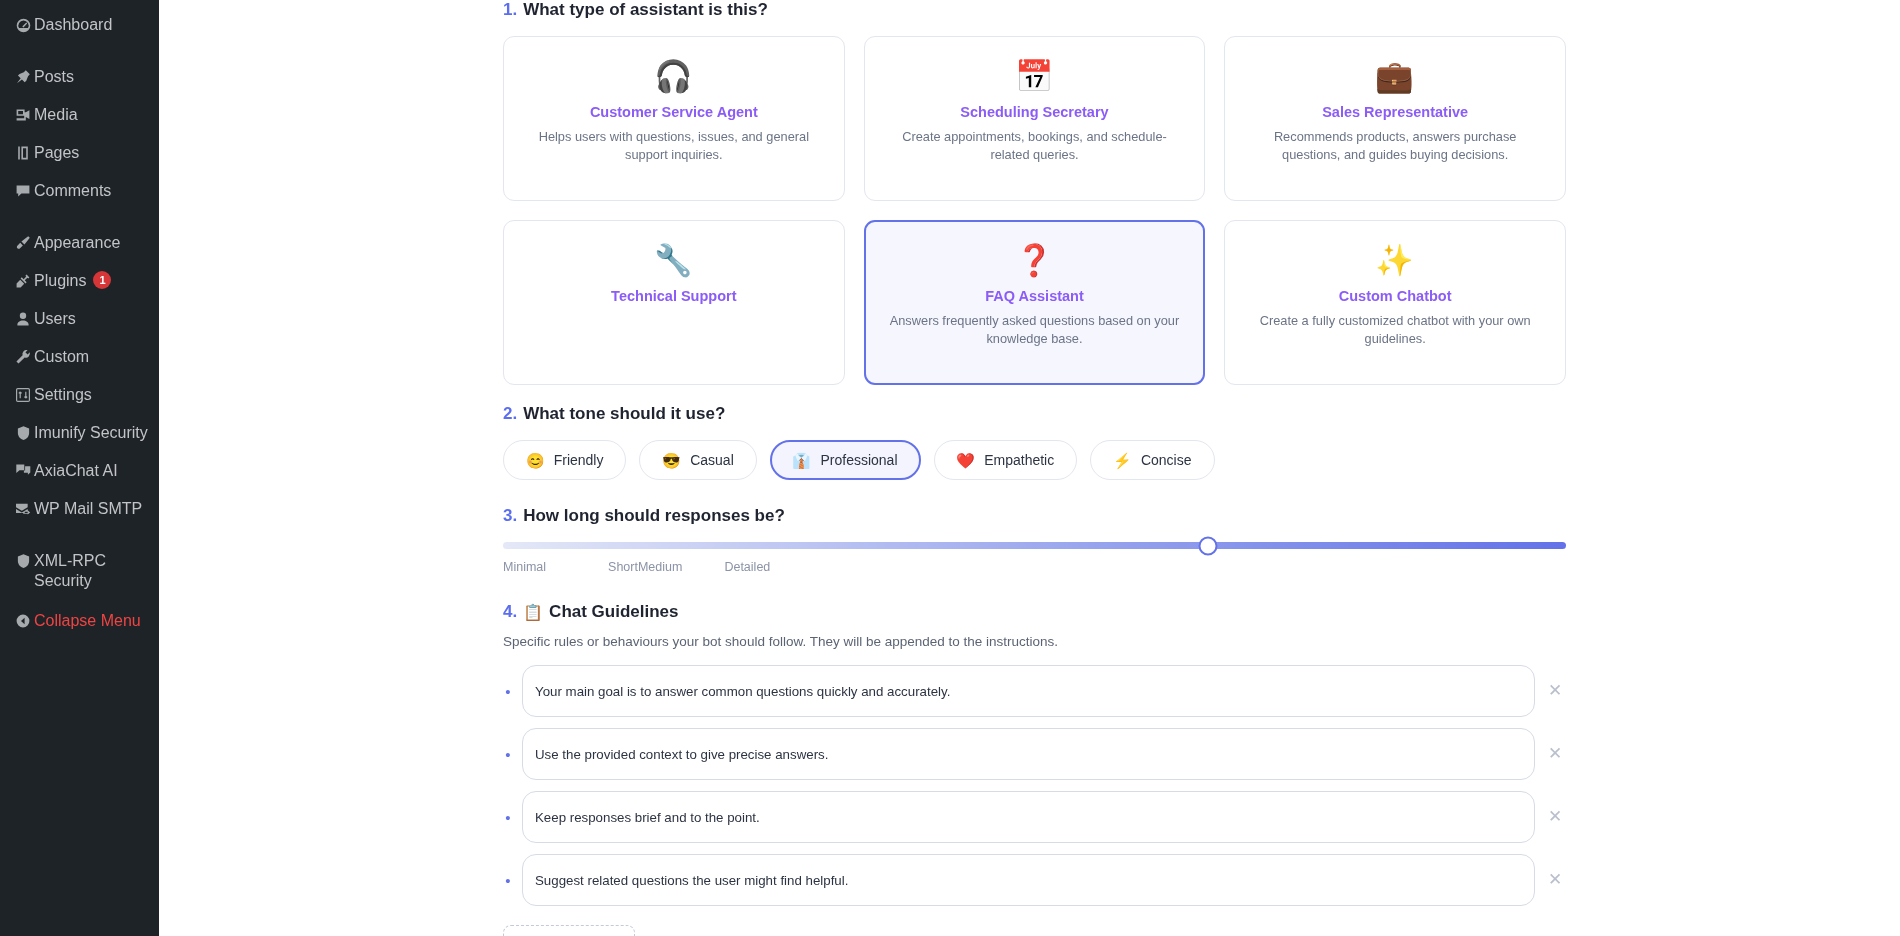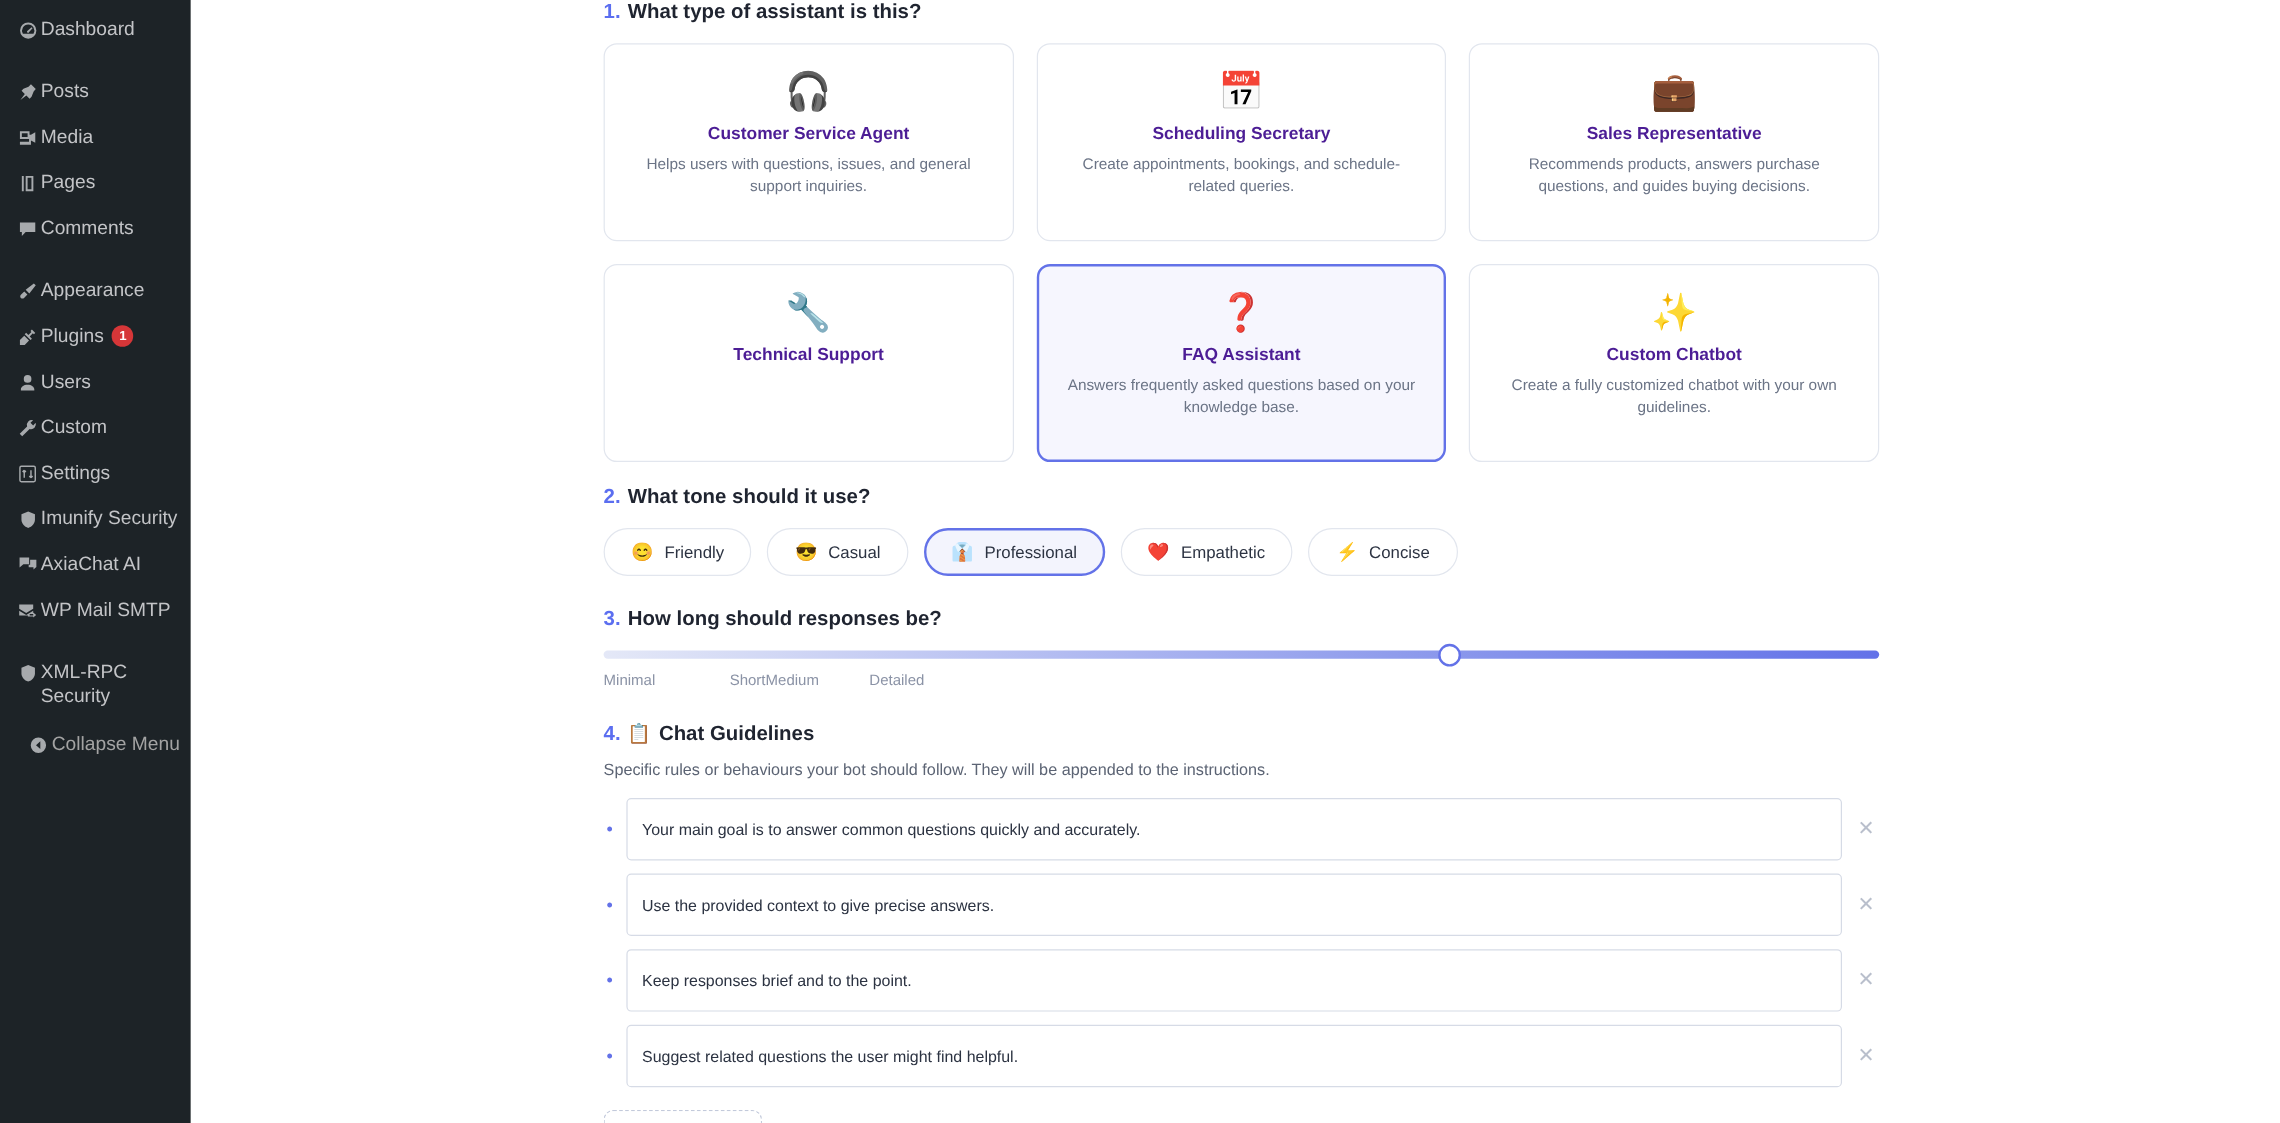--- a/index.html
+++ b/index.html
@@ -47,21 +47,21 @@
     min-width: 18px; height: 18px;
     border-radius: 9px;
     background: #d63638;
     color: #fff;
     font-size: 11px;
     font-weight: bold;
     margin-left: 7px;
     padding: 0 5px;
   }
   .sb-sep { height: 14px; }
-  .sb-item.collapse { color: #a3a3a3; margin-top: 2px; justify-content: center; }
+  .sb-item.collapse { color: #ef4444; margin-top: 2px; }
 
   
   .main {
     flex: 1 1 auto;
     height: 936px;
     background: #ffffff;
     overflow: hidden;
     position: relative;
   }
   .content {
@@ -110,21 +110,21 @@
   .type-icon {
     font-size: 31px;
     line-height: 1;
     height: 44px;
     display: flex; align-items: center; justify-content: center;
     margin-bottom: 6px;
   }
   .type-title {
     font-size: 14.5px;
     font-weight: bold;
-    color: #4c1d95;
+    color: #8b5cf6;
     margin-bottom: 8px;
   }
   .type-desc {
     font-size: 12.8px;
     line-height: 1.42;
     color: #6b7486;
     max-width: 300px;
   }
 
   
@@ -196,21 +196,21 @@
     color: #6372e8;
     font-size: 15px;
     width: 10px;
     text-align: center;
     flex: 0 0 10px;
     line-height: 1;
   }
   .gl-input {
     flex: 1 1 auto;
     border: 1px solid #d6dbe6;
-    border-radius: 4px;
+    border-radius: 14px;
     padding: 10px 12px;
     font-size: 13.3px;
     color: #2c3342;
     font-family: "Liberation Sans", sans-serif;
     background: #fff;
     outline: none;
     height: 52px;
   }
   .gl-remove {
     flex: 0 0 22px;

